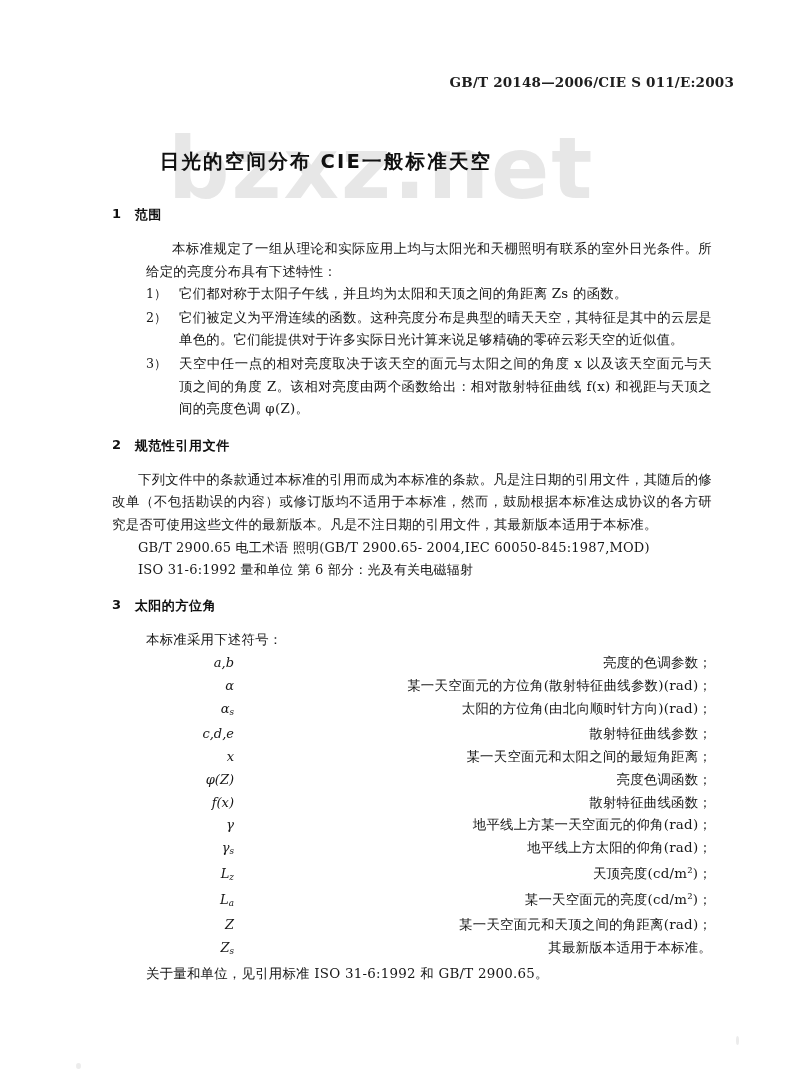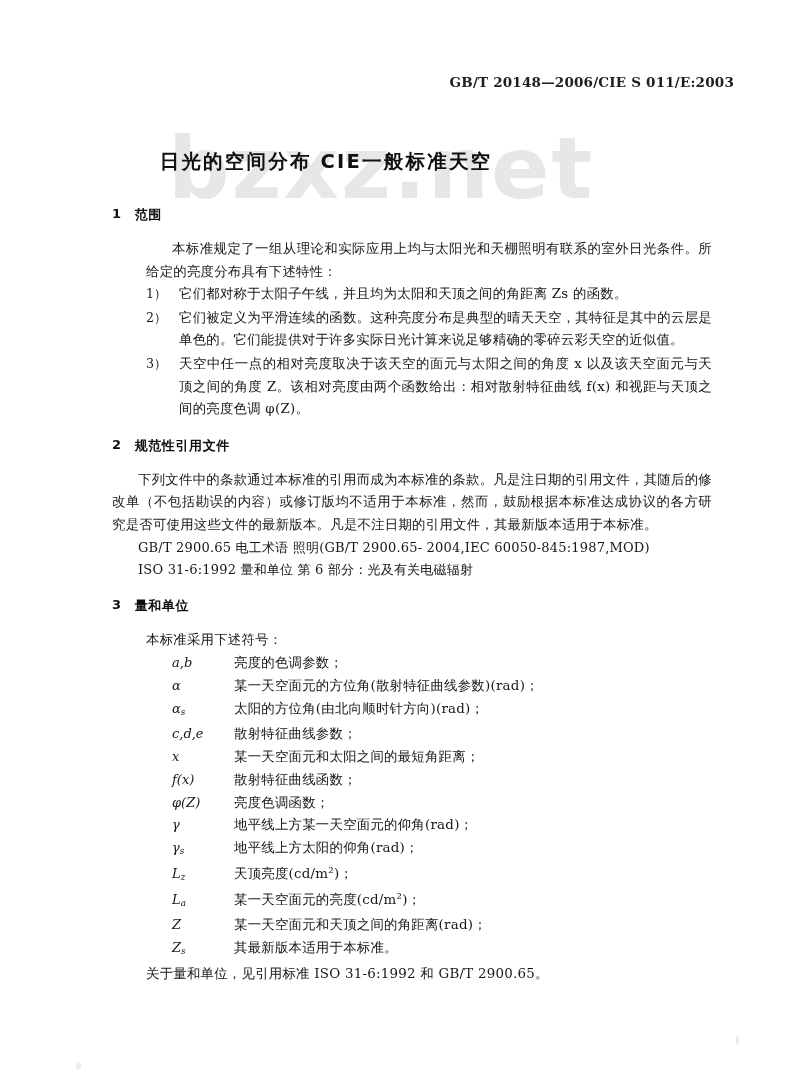--- a/index.html
+++ b/index.html
@@ -135,21 +135,21 @@
   
   .ref-line {
     font-size: 13px;
     line-height: 22.4px;
     letter-spacing: 0.2px;
     padding-left: 26px;
     white-space: nowrap;
   }
 
   
-  .symlist { margin: 0; padding: 0 0 0 26px; list-style: none; }
+  .symlist { margin: 0; padding: 0 0 0 26px; list-style: none; text-align: right; }
   .symlist li {
     display: flex;
     align-items: baseline;
     line-height: 22.8px;
   }
   .symlist .sym {
     flex: 0 0 auto;
     width: 62px;
     font-style: italic;
     font-size: 13px;
@@ -221,21 +221,21 @@
       </div>
 
       <div class="block" style="padding-left:0">
         <p class="para indent">下列文件中的条款通过本标准的引用而成为本标准的条款。凡是注日期的引用文件，其随后的修改单（不包括勘误的内容）或修订版均不适用于本标准，然而，鼓励根据本标准达成协议的各方研究是否可使用这些文件的最新版本。凡是不注日期的引用文件，其最新版本适用于本标准。</p>
         <div class="ref-line">GB/T 2900.65  电工术语  照明(GB/T 2900.65- 2004,IEC 60050-845:1987,MOD)</div>
         <div class="ref-line">ISO 31-6:1992  量和单位  第 6 部分：光及有关电磁辐射</div>
       </div>
 
       <div class="sec-head">
         <span class="num">3</span>
-        <span>量和单位</span>
+        <span>太阳的方位角</span>
       </div>
 
       <div class="block">
         <p class="para" style="padding-left:0">本标准采用下述符号：</p>
 
         <ul class="symlist">
           <li>
             <span class="sym">a,b</span>
             <span class="desc">亮度的色调参数；</span>
           </li>
@@ -249,26 +249,26 @@
           </li>
           <li>
             <span class="sym">c,d,e</span>
             <span class="desc">散射特征曲线参数；</span>
           </li>
           <li>
             <span class="sym">x</span>
             <span class="desc">某一天空面元和太阳之间的最短角距离；</span>
           </li>
           <li>
+            <span class="sym">φ(Z)</span>
+            <span class="desc">亮度色调函数；</span>
+          </li>
+          <li>
             <span class="sym">f(x)</span>
             <span class="desc">散射特征曲线函数；</span>
-          </li>
-          <li>
-            <span class="sym">φ(Z)</span>
-            <span class="desc">亮度色调函数；</span>
           </li>
           <li>
             <span class="sym">γ</span>
             <span class="desc">地平线上方某一天空面元的仰角(rad)；</span>
           </li>
           <li>
             <span class="sym">γ<sub>s</sub></span>
             <span class="desc">地平线上方太阳的仰角(rad)；</span>
           </li>
           <li>

